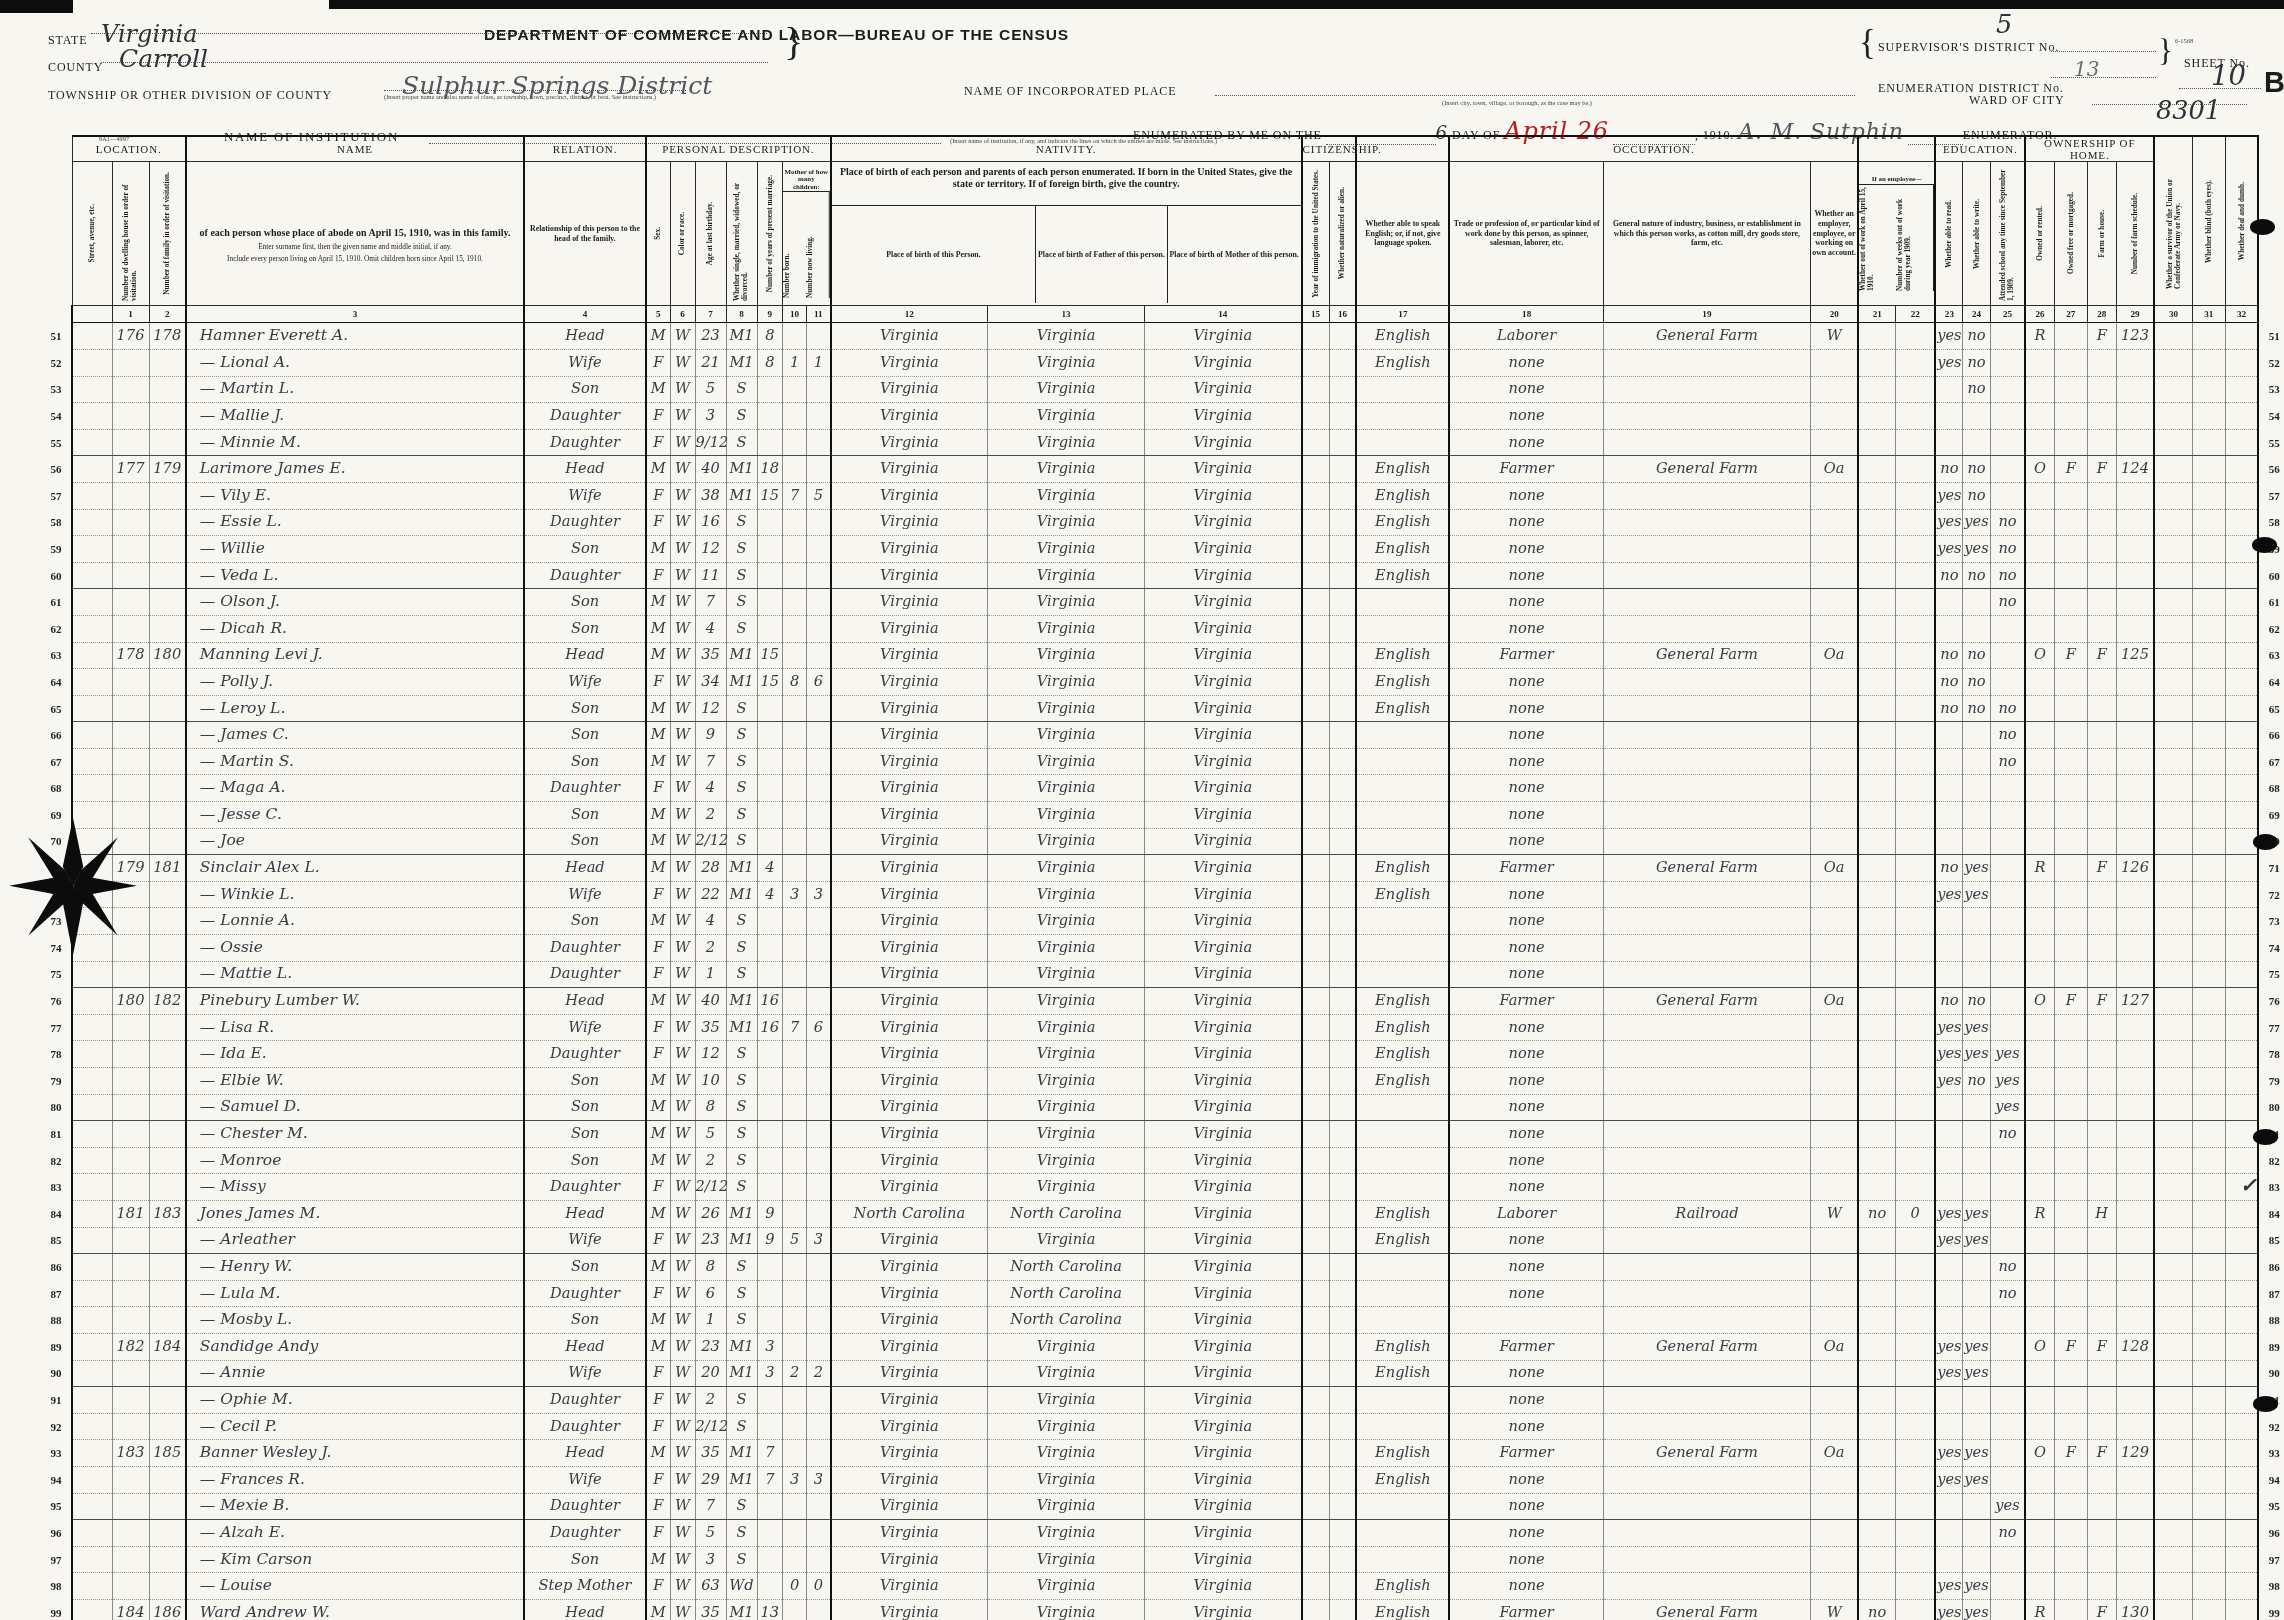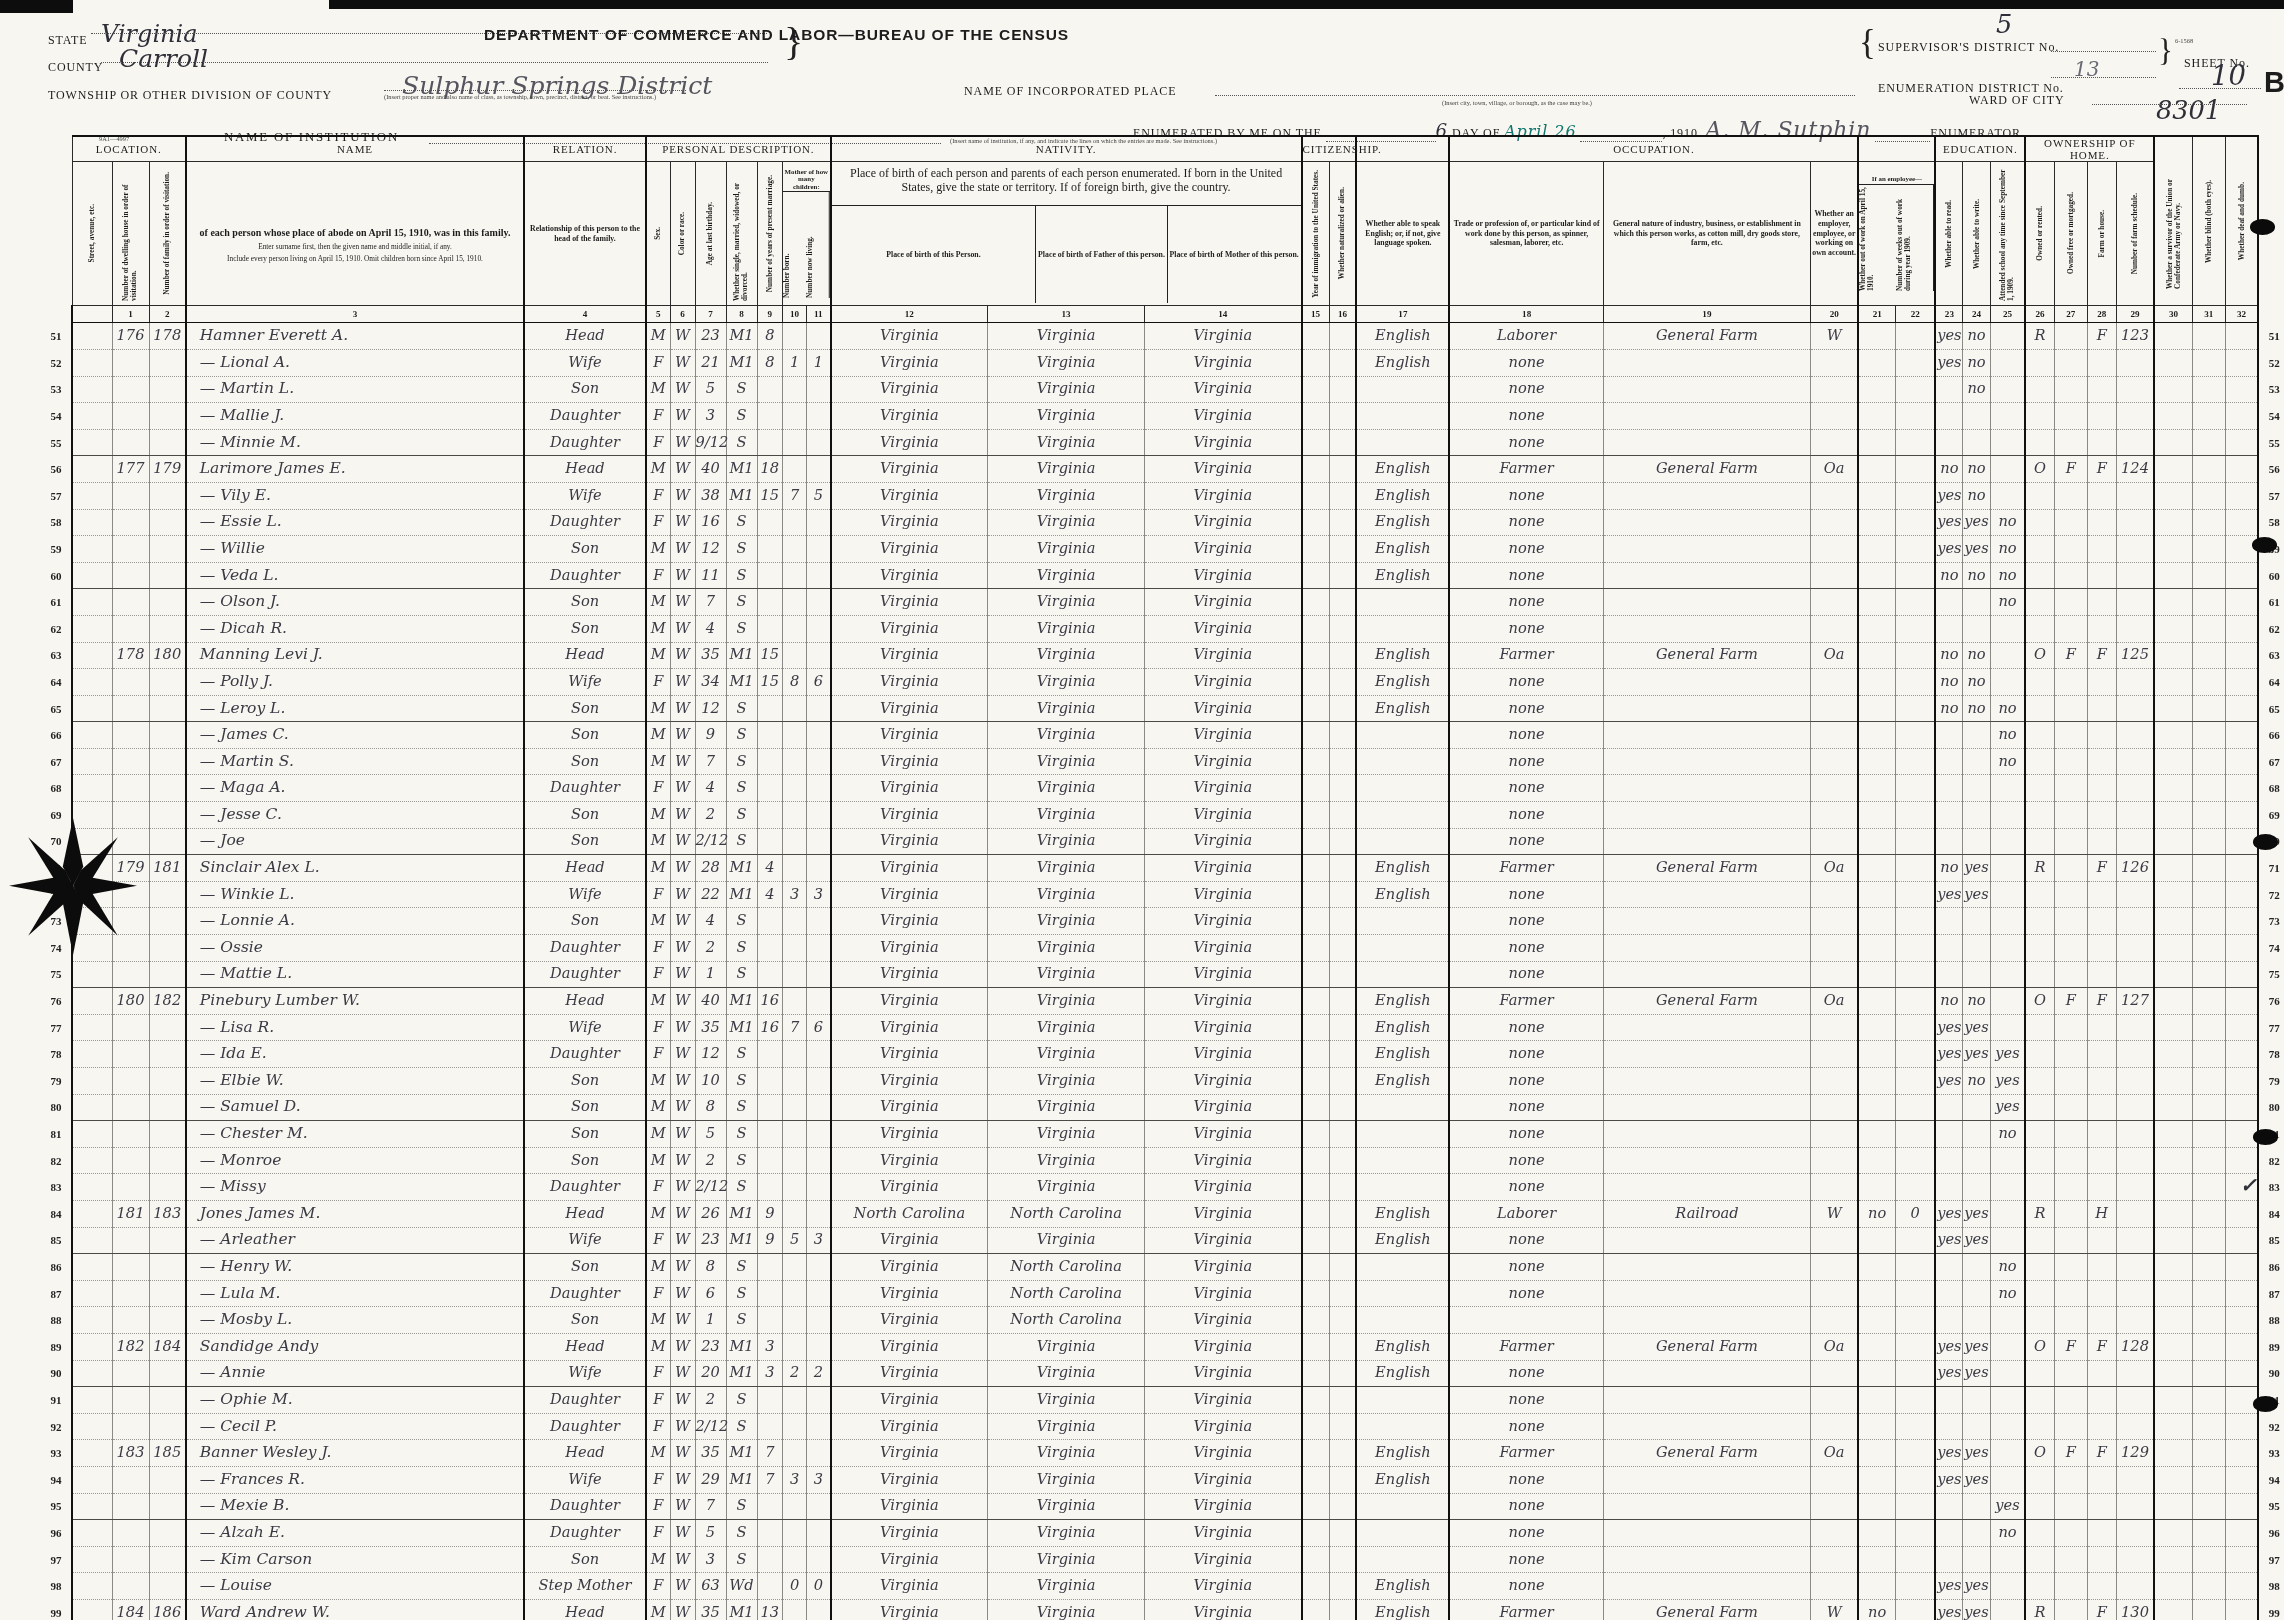--- a/index.html
+++ b/index.html
@@ -25,21 +25,21 @@
   .nr th{height:16.4px;font-size:9.1px;font-weight:bold;border-bottom:1.8px solid #111;}
   .gt{font-size:11px;font-weight:normal;letter-spacing:0.9px;}
   .v{writing-mode:vertical-rl;transform:rotate(180deg);font-size:7.3px;line-height:1.1;margin:0 auto;max-height:135px;text-align:left;font-weight:bold;}
   .hd{font-size:7.8px;font-weight:bold;line-height:1.25;padding:0.9px 1.8px;}
   .nd .b{font-size:10px;font-weight:bold;padding:1.8px 5.5px 3.7px;line-height:1.3;margin-top:20px;}
   .mo{vertical-align:top;}
   .mh{font-size:6.9px;font-weight:bold;border-bottom:0.9px solid #222;line-height:1.1;padding:0.9px;}
   .mf{display:flex;height:108px;}
   .mf .v{flex:1;max-height:106px;}
   .nat{vertical-align:top;}
-  .natnote{font-size:12px;font-weight:normal;border-bottom:0.9px solid #222;padding:1.8px 3.7px;line-height:1.2;height:38px;}
+  .natnote{font-size:10px;font-weight:bold;border-bottom:0.9px solid #222;padding:1.8px 3.7px;line-height:1.2;height:38px;}
   .mf3{display:flex;height:97px;align-items:center;}
   .mf3 .hd{flex:1;}
   .bl1{border-left:0.9px solid #222;height:100%;display:flex;align-items:center;justify-content:center;}
   .bl{border-left:2.3px solid #111 !important;}
   .br{border-right:2.7px solid #111 !important;}
   tbody td{height:25.6px;border-left:0.9px solid #8a8a86;border-bottom:0.9px dotted #9a9a94;font-size:12.8px;}
   tbody tr.h5 td{border-bottom:0.9px solid #4a4a46;}
   tbody td.c{text-align:center;}
   tbody td.nm{text-align:left;padding-left:12.8px;}
   tbody td .hw{font-size:14.6px;white-space:nowrap;line-height:1;}
@@ -95,21 +95,21 @@
 
   <div class="abs tiny" style="left:99px;top:135px">9A1—4997</div>
   <div class="abs lbl" style="left:224px;top:130px;font-size:12.8px;letter-spacing:1.8px">NAME OF INSTITUTION</div>
   <div class="abs" style="left:429px;top:143px;width:512px;border-bottom:1.4px dotted #555"></div>
   <div class="abs tiny" style="left:950px;top:137px;width:347px">(Insert name of institution, if any, and indicate the lines on which the entries are made. See instructions.)</div>
 
   <div class="abs lbl" style="left:1133px;top:117px">
     <span>ENUMERATED BY ME ON THE</span>
     <span class="blank" style="width:110px"></span><span class="hwbig" style="font-size:18.3px">6</span>
     <span>DAY OF</span>
-    <span class="hwbig" style="font-size:16px;color:#0f766e">April 26</span>
+    <span class="hwbig" style="font-size:24px;color:#b91c1c">April 26</span>
     <span class="blank" style="width:82px"></span><span>, 1910.</span>
     <span class="hwbig" style="font-size:22px;color:#55555f">A. M. Sutphin</span>
     <span class="blank" style="width:55px"></span><span>ENUMERATOR.</span>
   </div>
 
   <table class="census">
     <colgroup>
       <col style="width:31px">
         <col style="width:40px">
         <col style="width:37px">

